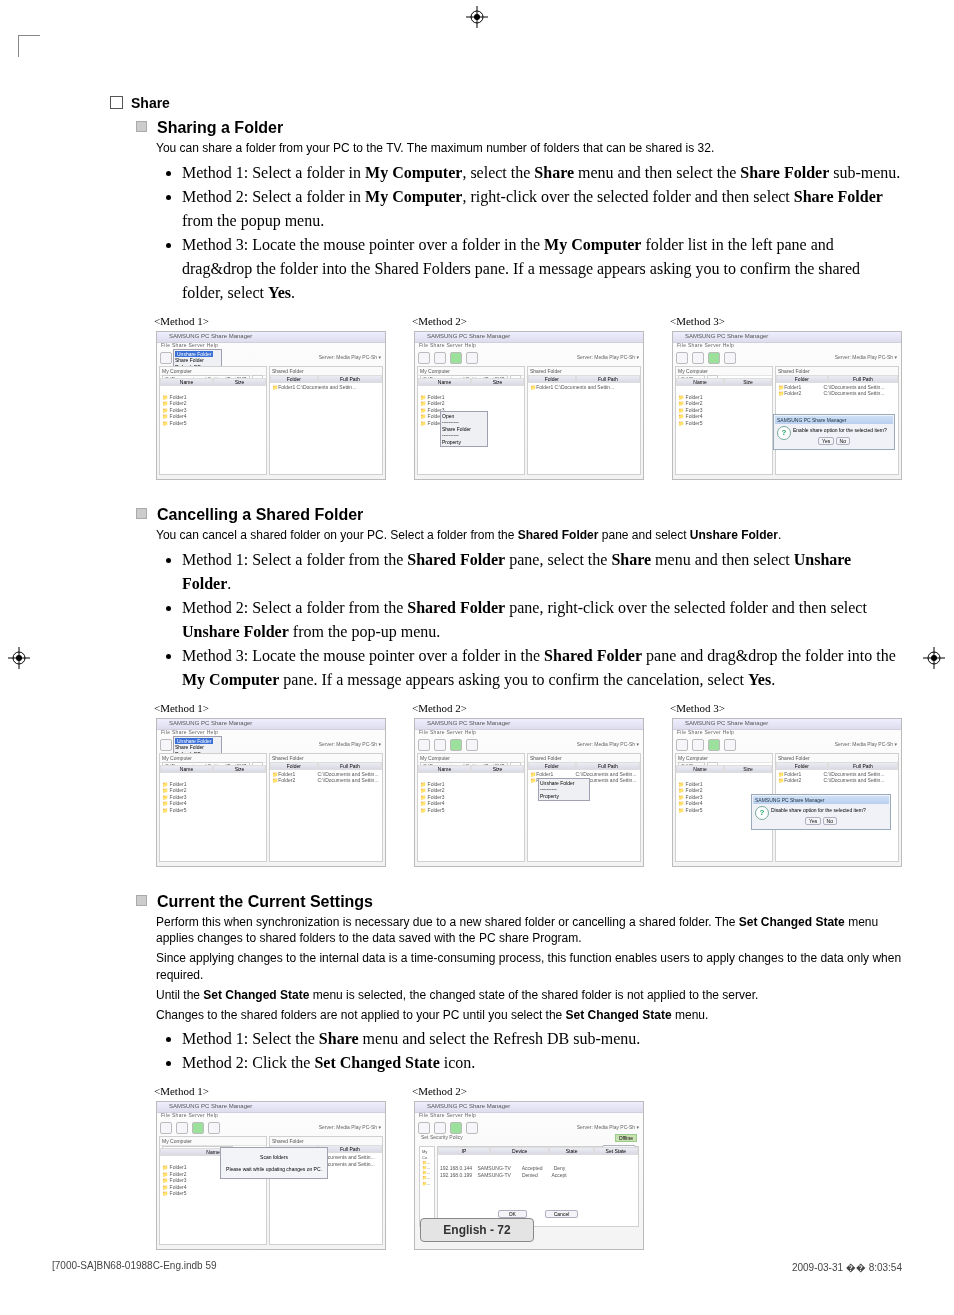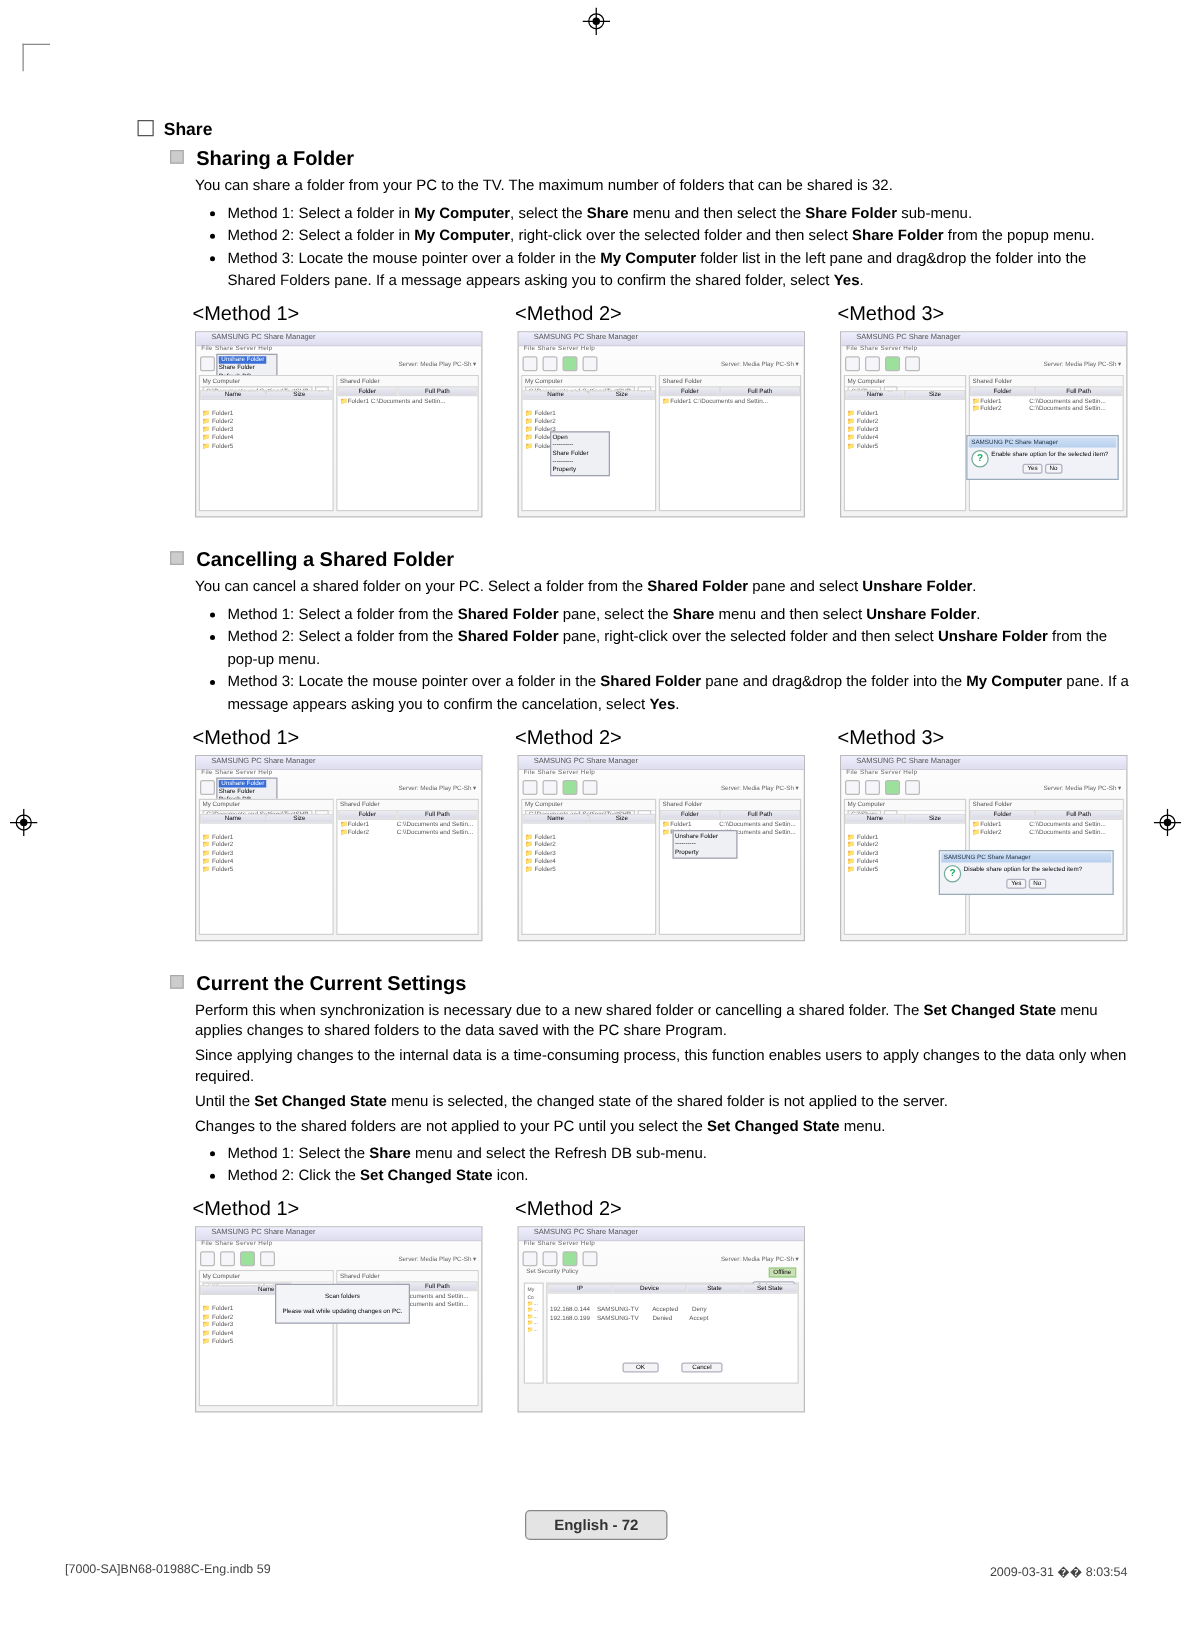--- a/index.html
+++ b/index.html
@@ -35,24 +35,24 @@
     position:relative; bottom:2px;
   }
   .sub-h { font-weight:bold; font-size:16px; margin-top:8px; margin-left:26px; }
   .sub-h .gbox {
     display:inline-block; width:9px; height:9px; border:1px solid #aaa; background:#ccc; margin-right:10px; vertical-align:middle;
     position:relative; bottom:2px;
   }
   .body-text { font-size:12px; margin-left:46px; line-height:1.4; margin-top:3px; }
   .note-line { margin-left:46px; font-size:12px; line-height:1.4; margin-top:4px;}
   .note-line .nicon { display:inline-block; width:12px; height:10px; border:1px solid #666; border-radius:2px; font-size:8px; text-align:center; line-height:10px; margin-right:6px; vertical-align:middle; position:relative; bottom:1px;}
-  ul.methods { list-style:disc; margin:4px 0 0 72px; padding:0; font-size:12px; line-height:1.5; }
+  ul.methods { list-style:disc; margin:4px 0 0 72px; padding:0; font-size:16px; line-height:1.5;font-family:Liberation Serif, serif; }
   .shots { display:flex; gap:28px; margin:10px 0 18px 46px; }
   .shot-col { width:230px; }
-  .shot-label { font-size:16px; margin-bottom:4px; margin-left:-2px; }
+  .shot-label { font-size:11px; margin-bottom:4px; margin-left:-2px;font-family:Liberation Serif, serif; }
   .shot-box { width:230px; height:149px; position:relative; }
   .shot-bg {
     position:absolute; inset:0; border:1px solid #bbb;
     background:linear-gradient(#fdfdfd,#f3f3f3);
   }
   .title-bar { position:absolute; top:0; left:0; right:0; height:10px; background:linear-gradient(#eef,#dde); border-bottom:1px solid #cfcfe0;}
   .title-text { position:absolute; top:1px; left:12px; font-size:6px; color:#555;}
   .menubar { position:absolute; top:10px; left:0; right:0; height:8px; font-size:5px; color:#666; padding-left:4px; letter-spacing:0.3px;}
   .toolbar { position:absolute; top:18px; left:0; right:0; height:14px; }
   .tool-ic { display:inline-block; width:10px; height:10px; border:1px solid #bbb; margin:1px 1px 0 3px; border-radius:2px; background:#f6f6fa;}

